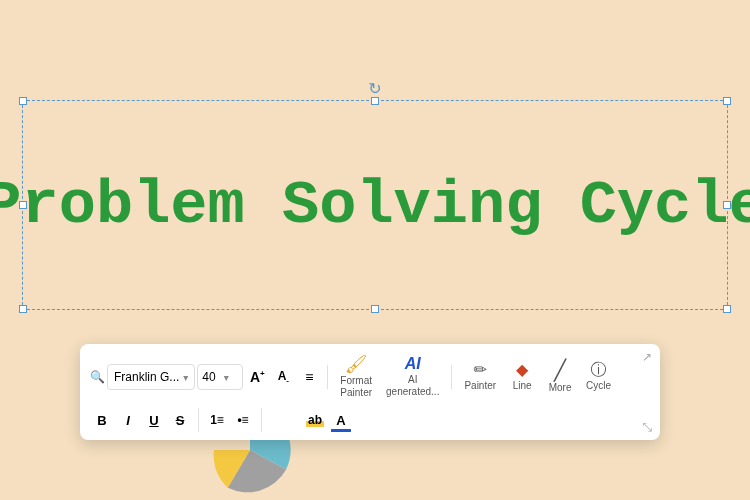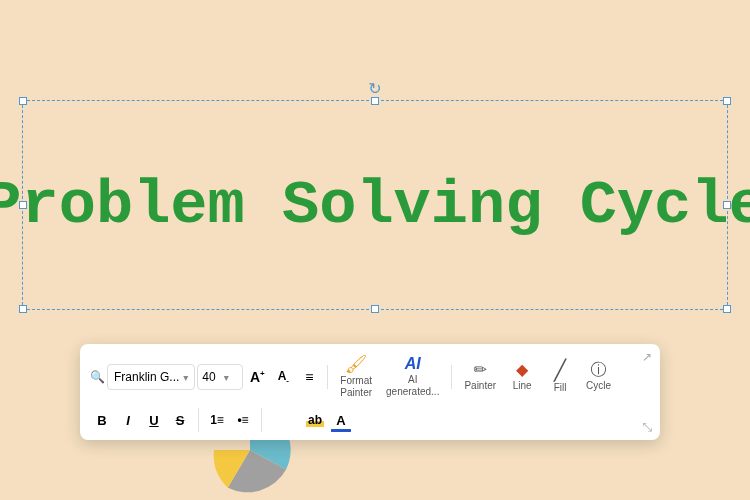--- a/index.html
+++ b/index.html
@@ -318,21 +318,21 @@
         <span class="tb-label">Painter</span>
       </div>
 
       <div class="tb-btn">
         <span class="tb-icon" style="font-size:16px;color:#cc4422;">◆</span>
         <span class="tb-label">Line</span>
       </div>
 
       <div class="tb-btn">
         <span class="tb-icon" style="font-size:20px;color:#555;">╱</span>
-        <span class="tb-label">Fill</span>
+        <span class="tb-label">More</span>
       </div>
 
       <div class="tb-btn">
         <span class="tb-icon" style="font-size:16px;color:#555;">ⓘ</span>
         <span class="tb-label">Cycle</span>
       </div>
     </div>
 
     <div class="toolbar-row">
       <div class="text-format-btn bold-btn">

